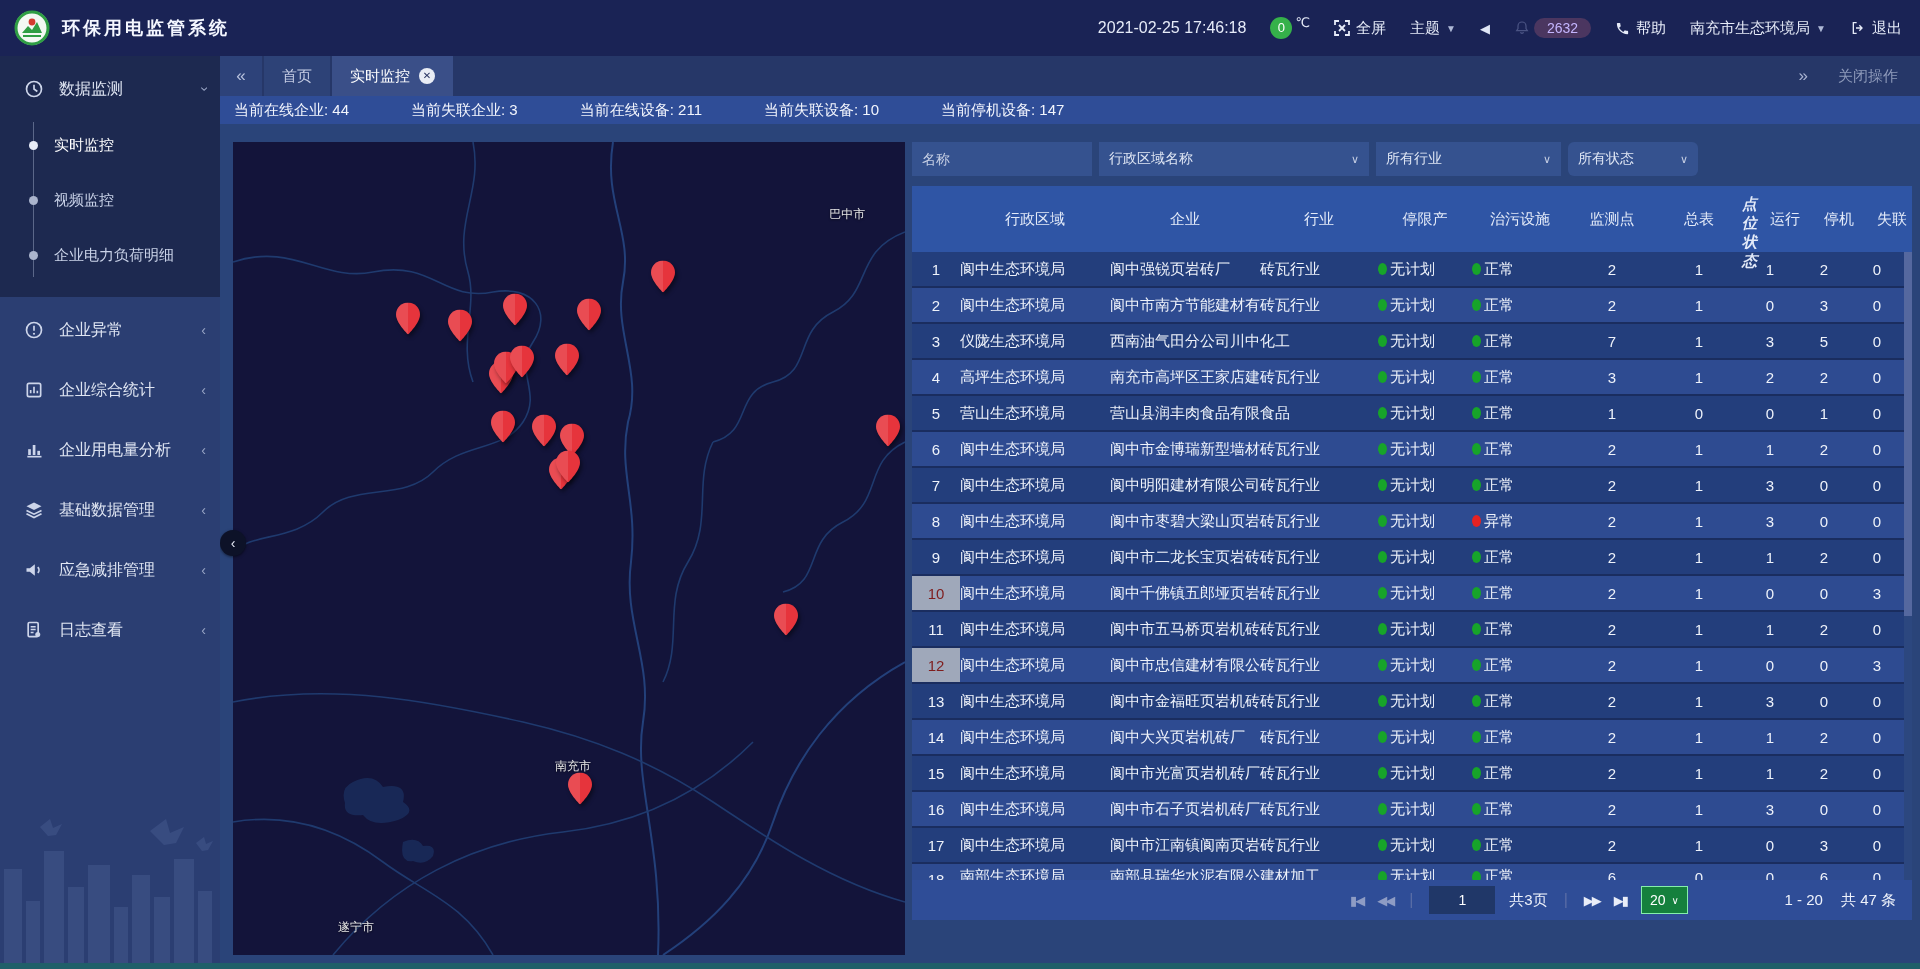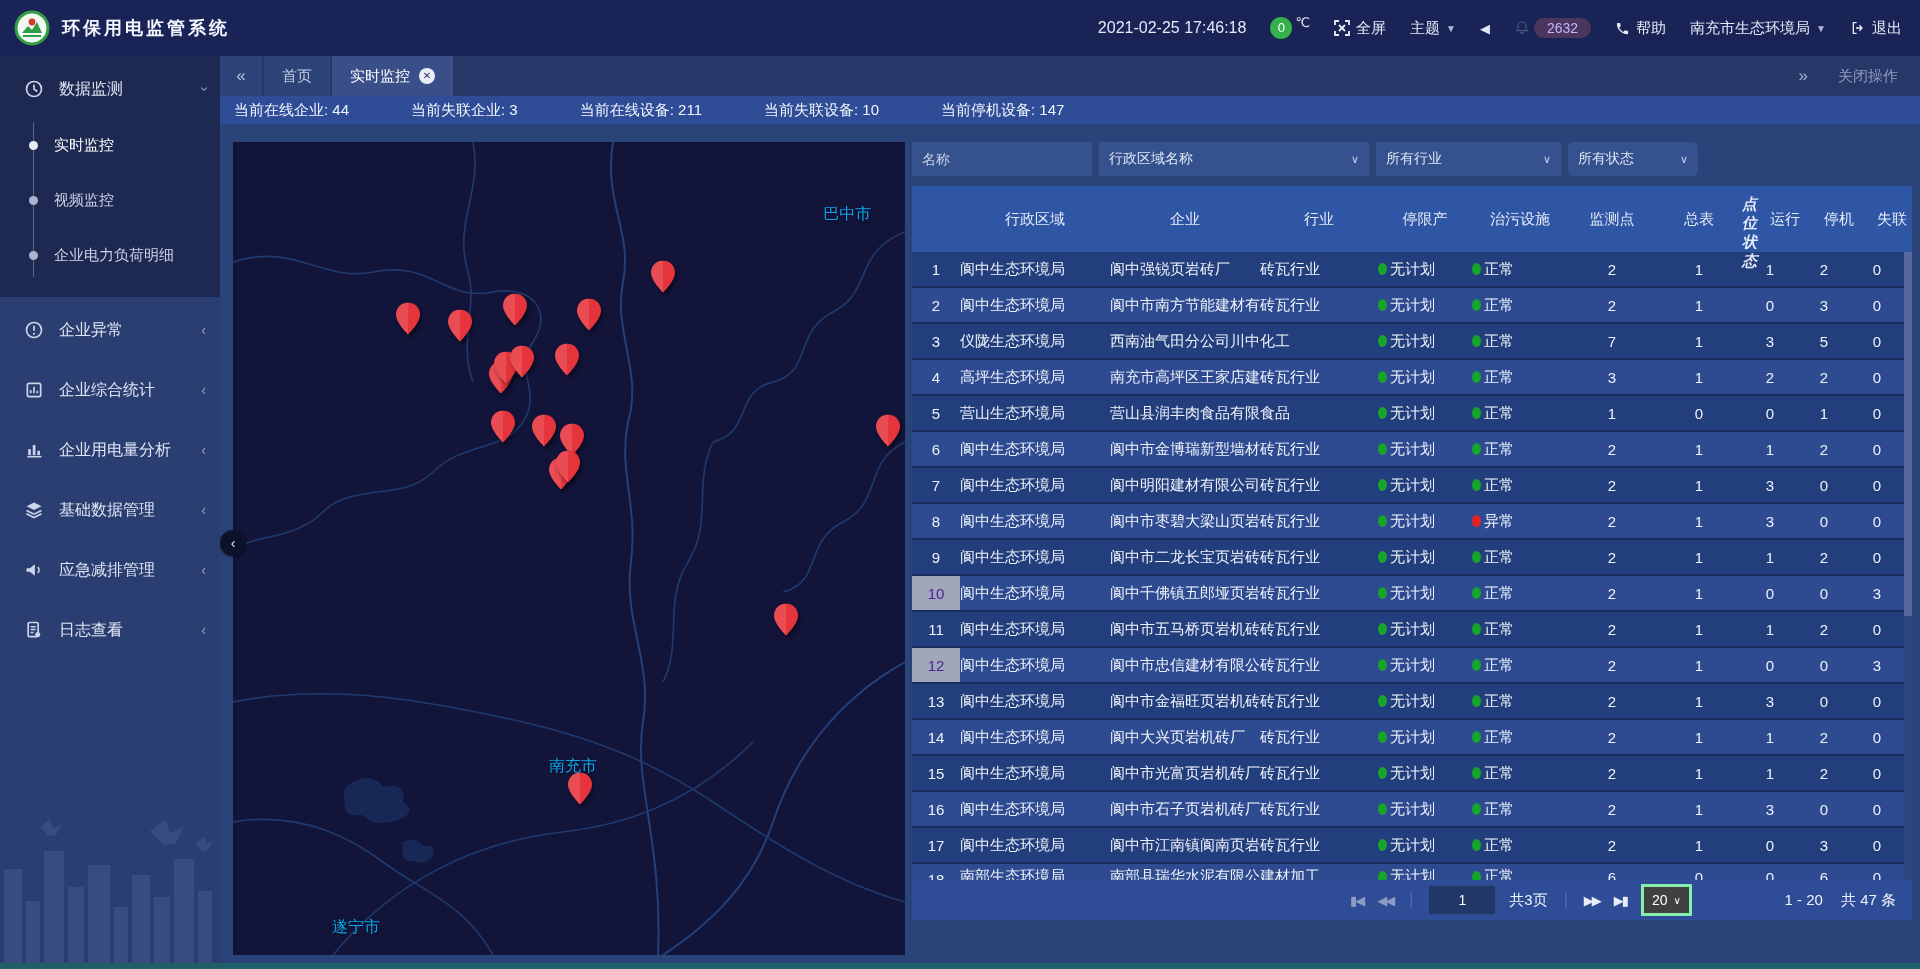--- a/index.html
+++ b/index.html
@@ -47,21 +47,21 @@
   .sub-item.active{color:#fff;}
   .sub-item.active:before{background:#e8ecf8;}
   .skyline{position:absolute;bottom:6px;left:0;width:220px;height:150px;}
 
   
   .statsbar{position:absolute;top:96px;left:220px;right:0;height:28px;background:#2f4d97;display:flex;align-items:center;gap:62px;padding-left:14px;font-size:15px;color:#f2f5fd;z-index:4;}
 
   
   .map-panel{position:absolute;left:233px;top:142px;width:672px;height:813px;background:#13143a;overflow:visible;}
   .map-lines{position:absolute;inset:0;}
-  .city-label{position:absolute;transform:translate(-50%,-50%);color:#0ea5e9;font-size:16px;text-shadow:0 1px 2px rgba(0,0,0,.6);white-space:nowrap;}
+  .city-label{position:absolute;transform:translate(-50%,-50%);color:#e5e5e5;font-size:12px;text-shadow:0 1px 2px rgba(0,0,0,.6);white-space:nowrap;}
   .pin{position:absolute;width:24px;height:32px;transform:translate(-50%,-92%);filter:drop-shadow(2px 3px 2px rgba(0,0,0,.45));}
   .map-collapse{position:absolute;left:-13px;top:388px;width:26px;height:26px;border-radius:50%;background:#0d1228;color:#e8ecf8;display:flex;align-items:center;justify-content:center;font-size:14px;cursor:pointer;box-shadow:0 1px 3px rgba(0,0,0,.5);}
 
   
   .right-panel{position:absolute;left:912px;top:142px;width:1000px;}
   .filter-row{display:flex;gap:7px;height:34px;}
   .f-input{width:160px;background:#35528f;border:none;outline:none;color:#eef2fb;font-size:14px;padding:0 10px;font-family:inherit;}
   .f-input::placeholder{color:#c6cfe4;}
   .f-select{display:flex;align-items:center;justify-content:space-between;background:#35528f;color:#dfe6f4;font-size:14px;padding:0 10px;cursor:pointer;}
   .f-select .sel-chev{font-size:11px;color:#c6cfe4;margin-left:14px;}
@@ -79,37 +79,37 @@
   .c-prod{width:94px;}.c-fac{width:96px;}.c-mon{width:88px;}.c-meter{width:86px;}
   .c-run{width:56px;}.c-stop{width:52px;}.c-lost{width:54px;}
   .t-body{height:628px;overflow:hidden;width:992px;}
   .t-row{display:flex;align-items:center;height:34px;border-bottom:2px solid #1a2d5f;font-size:15px;color:#eef2fa;cursor:pointer;}
   .t-row:nth-child(odd){background:#233e7c;}
   .t-row:nth-child(even){background:#2e4b91;}
   .t-row.clipped{height:14px;overflow:hidden;border-bottom:none;align-items:flex-end;padding-top:8px;}
   .t-row .cell{overflow:hidden;white-space:nowrap;}
   .t-row .num{text-align:center;}
   .t-row .c-no{text-align:center;height:100%;display:flex;align-items:center;justify-content:center;}
-  .t-row .c-no.hl{background:#9fa8ba;color:#4c1d95;}
+  .t-row .c-no.hl{background:#9fa8ba;color:#7f1d1d;}
   .t-row .c-region,.t-row .c-company,.t-row .c-industry{text-align:left;}
   .status-cell{display:flex;align-items:center;gap:3px;}
   .dot{width:9px;height:12px;border-radius:50%;flex:0 0 auto;}
   .v-scroll{position:absolute;right:0;top:66px;width:8px;height:628px;background:#2c477f;}
   .v-scroll .thumb{position:absolute;top:0;left:0;width:8px;height:58%;background:#55689f;}
 
   
   .pagebar{display:flex;align-items:center;height:40px;background:#2f4d97;width:1000px;font-size:15px;}
   .pg-controls{display:flex;align-items:center;gap:14px;margin-left:438px;}
   .pg-btn{display:flex;align-items:center;cursor:pointer;font-size:13px;letter-spacing:-2px;}
   .pg-btn.disabled{color:#8e9cc4;}
   .pg-btn.enabled{color:#e9edf8;}
   .pg-sep{color:#5a6da6;font-size:16px;margin:0 2px;}
   .pg-input{width:62px;height:26px;background:#203768;border:none;color:#fff;text-align:center;font-size:14px;font-family:inherit;}
   .pg-total{color:#eef2fb;}
-  .pg-size{display:flex;align-items:center;gap:6px;background:#404040;border:3px solid #86efac;height:26px;padding:0 8px;cursor:pointer;font-size:14px;}
+  .pg-size{display:flex;align-items:center;gap:6px;background:#15803d;border:1px solid #86efac;height:26px;padding:0 8px;cursor:pointer;font-size:14px;}
   .pg-size .sel-chev{font-size:10px;}
   .pg-range{margin-left:auto;padding-right:16px;display:flex;gap:18px;color:#eef2fb;}
 
   .bottom-strip{position:absolute;left:0;right:0;bottom:0;height:6px;background:#1f5f69;z-index:20;}
 </style>
 </head>
 <body>
 
 <div class="app">
 

